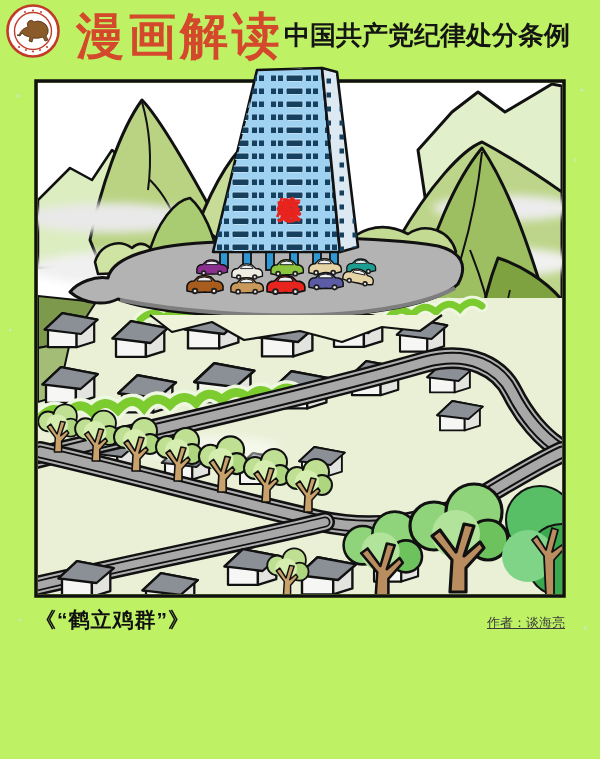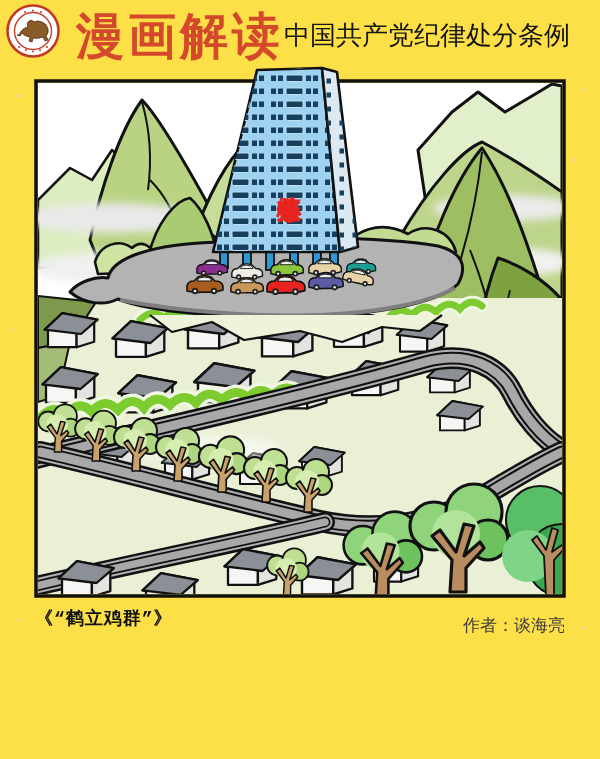--- a/index.html
+++ b/index.html
@@ -1,33 +1,33 @@
 <!DOCTYPE html>
 <html><head>
 <meta charset="utf-8">
 <style>
   html,body{margin:0;padding:0;background:#fff;}
-  .page{position:relative;width:600px;height:759px;background:#fde047;overflow:hidden;
+  .page{position:relative;width:600px;height:759px;background:#bef264;overflow:hidden;
         font-family:"Liberation Sans",sans-serif;}
   .abs{position:absolute;}
   
   .brand-title{left:76px;top:4px;font-size:48px;font-weight:800;color:#d4492c;
                letter-spacing:4px;transform:scaleY(1.04);}
-  .brand-sub{left:284px;top:18px;font-size:26px;font-weight:400;color:#141414;letter-spacing:0px;}
+  .brand-sub{left:284px;top:18px;font-size:26px;font-weight:700;color:#141414;letter-spacing:0px;}
   
   .art{left:0;top:0;width:600px;height:759px;}
   .building-sign{left:271px;top:92px;width:36px;height:172px;
       writing-mode:vertical-rl;text-orientation:upright;
       font-size:24px;line-height:36px;letter-spacing:0px;font-weight:800;
       color:#e8241f;text-align:center;}
   
-  .cap-title{left:35px;top:606px;font-size:18px;font-weight:700;color:#111;
-             font-family:Liberation Mono, monospace;letter-spacing:1px;}
-  .cap-author{right:35px;top:614px;font-size:17px;color:#3c3c3c;
-              font-family:"Liberation Serif",serif;}
+  .cap-title{left:35px;top:606px;font-size:21px;font-weight:700;color:#111;
+             font-family:Liberation Sans, sans-serif;letter-spacing:1px;}
+  .cap-author{right:35px;top:614px;font-size:13px;color:#3c3c3c;
+              font-family:"Liberation Serif",serif;text-decoration:underline;}
   
   .body-text{left:35px;top:646px;width:532px;font-size:16.5px;line-height:28px;
              color:#151515;text-align:justify;text-indent:2em;font-style:italic;
              font-family:"Liberation Serif",serif;letter-spacing:.5px;}
 </style>
 </head>
 <body>
 
 <div class="page">
 

